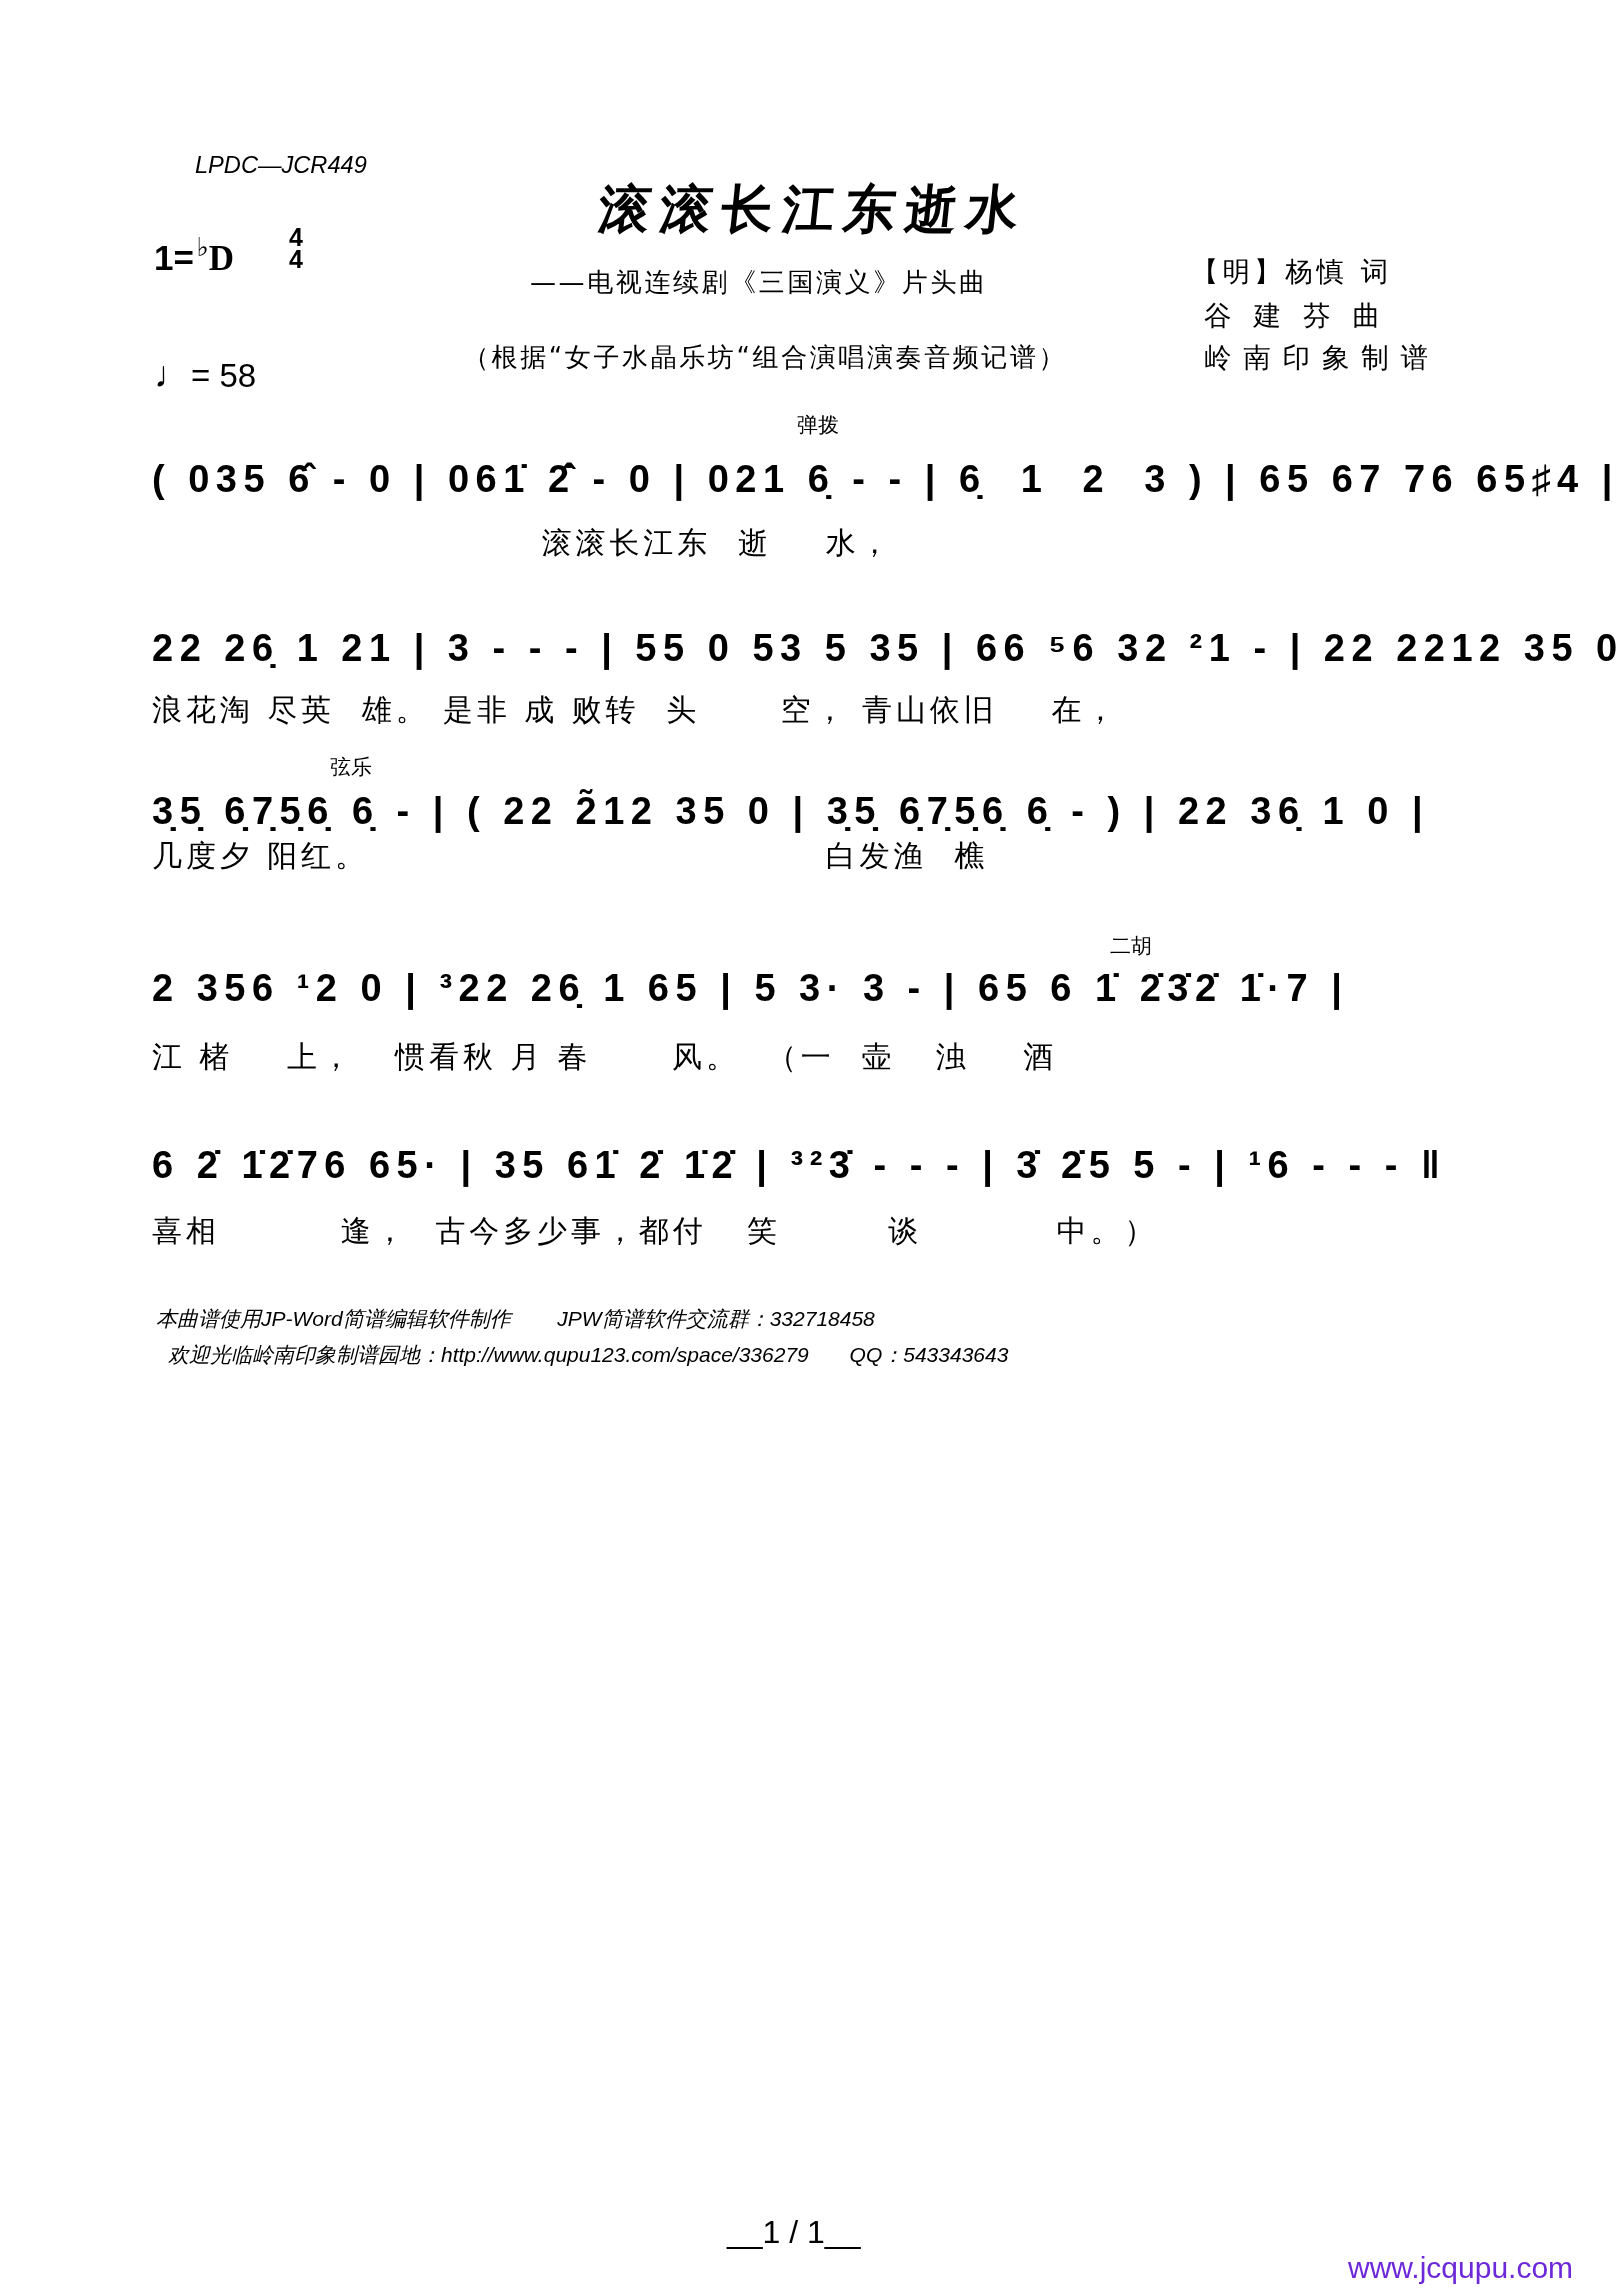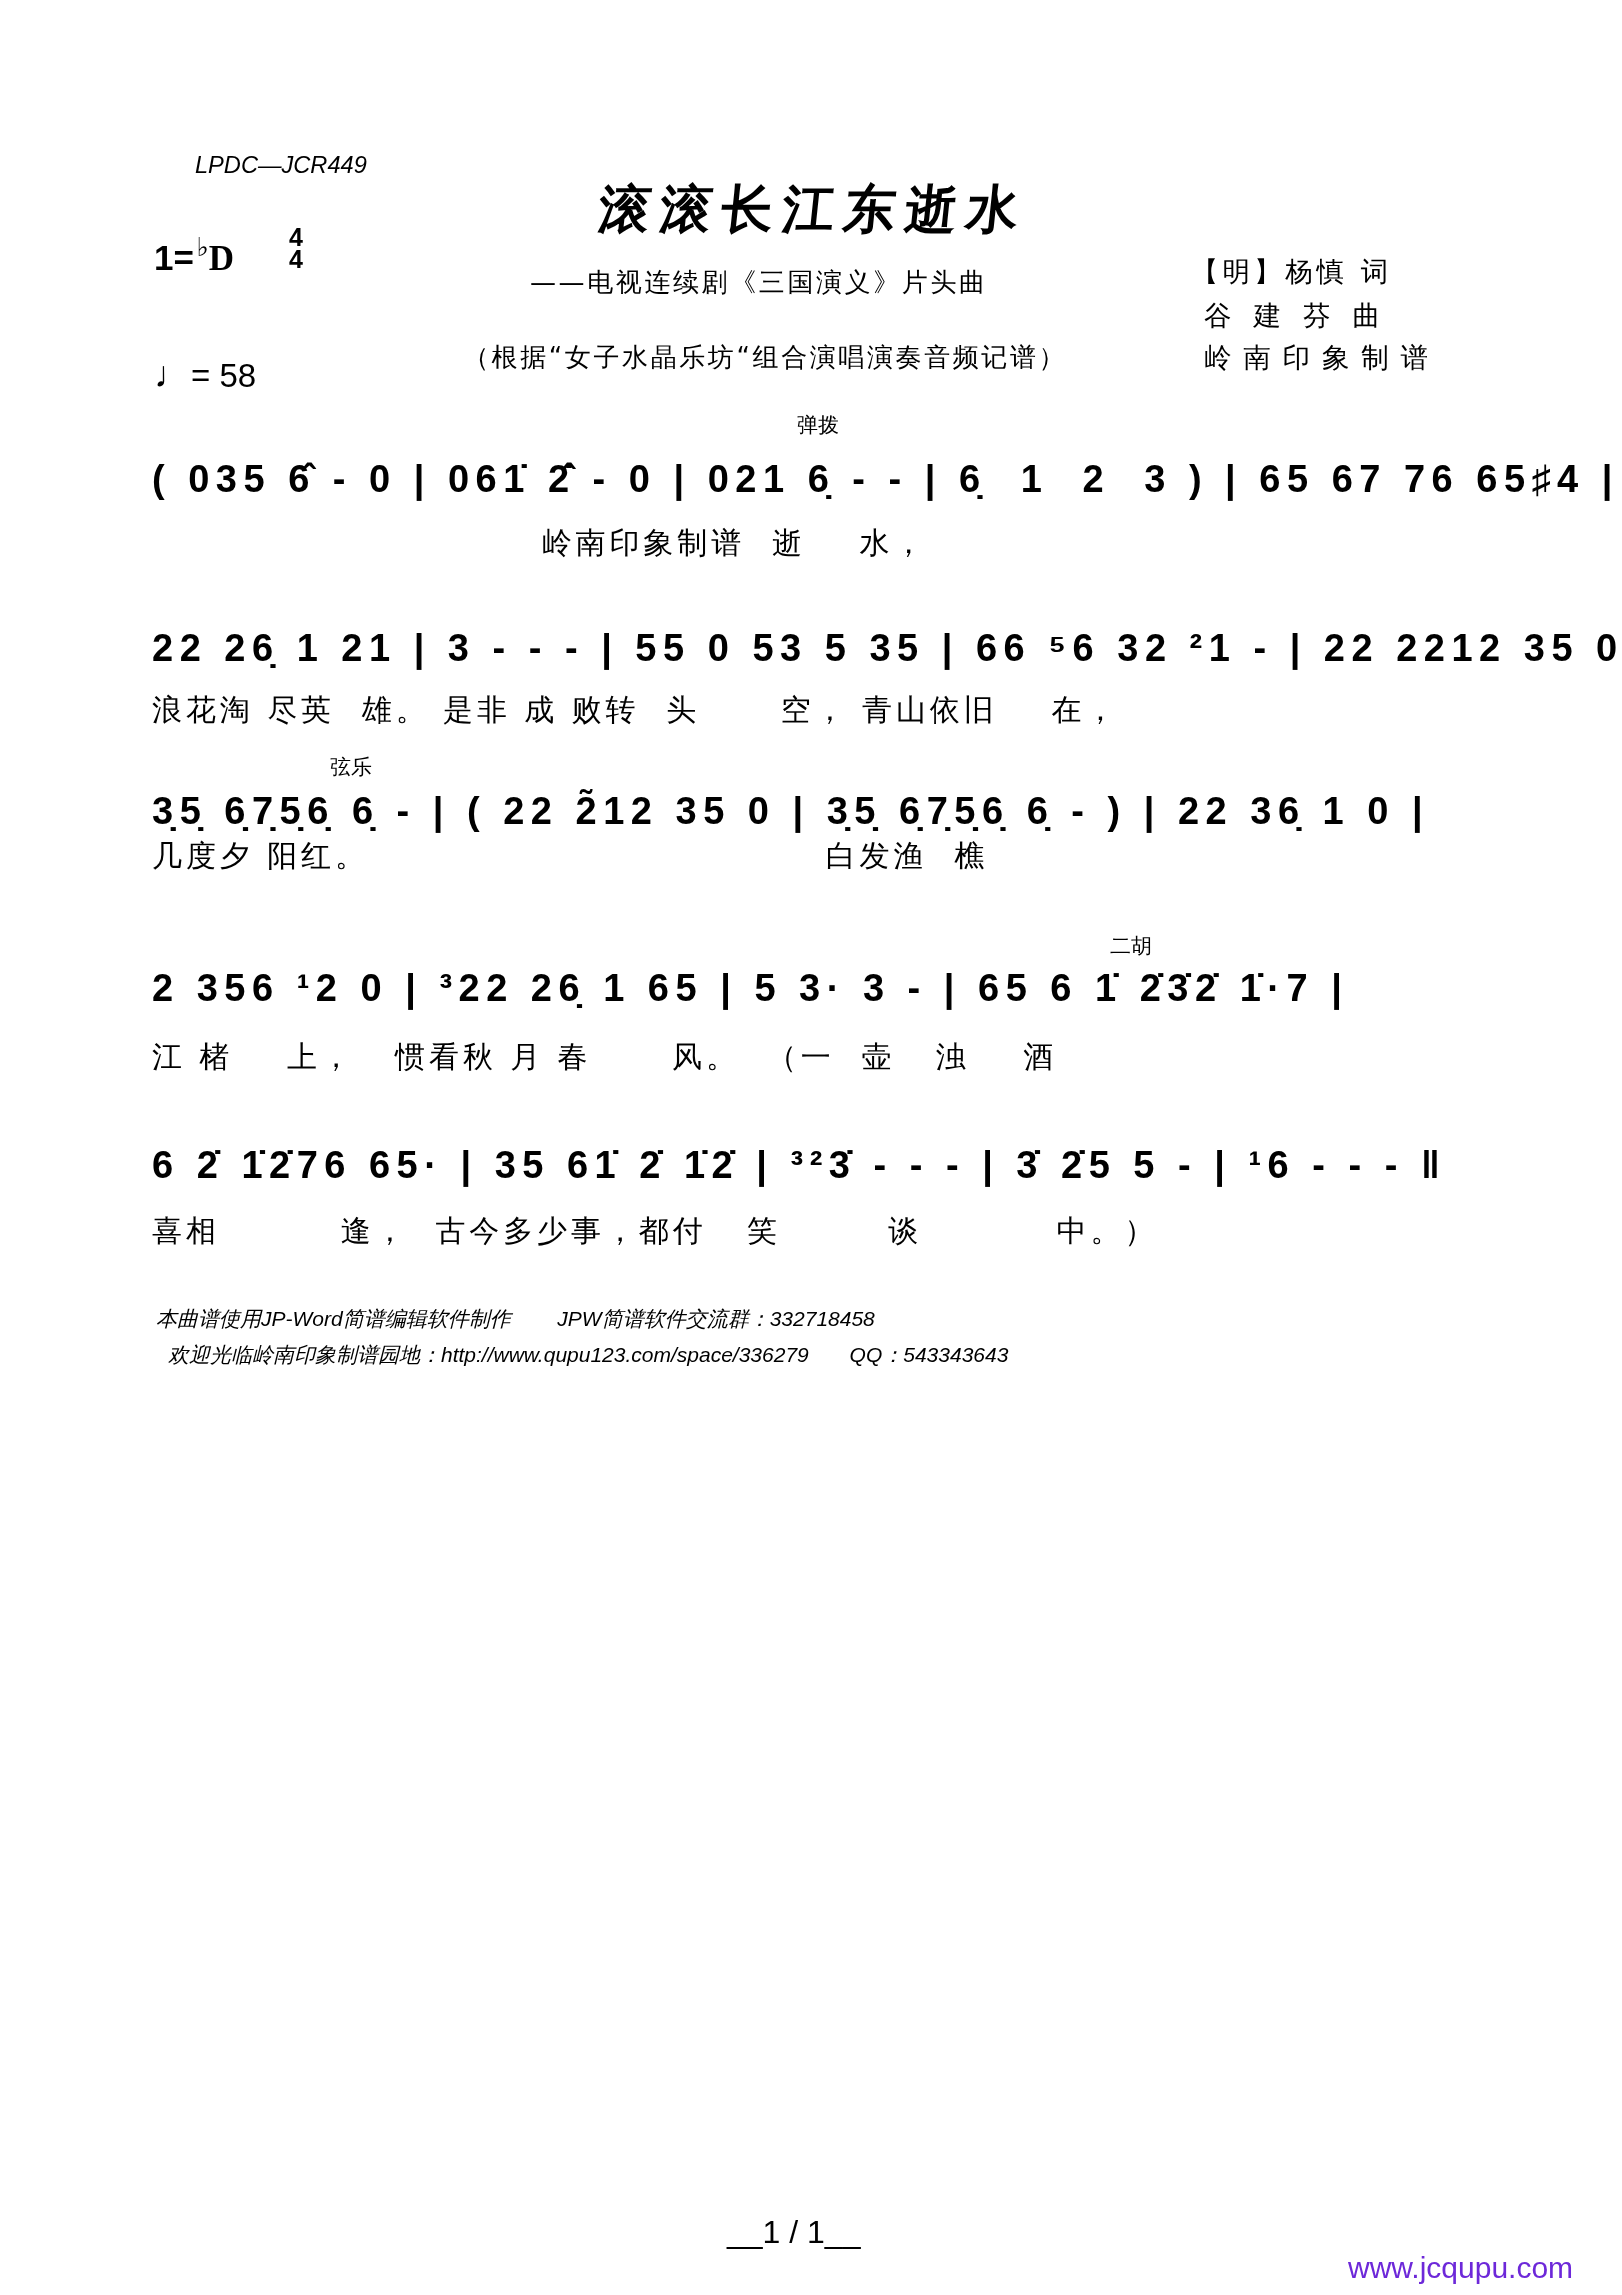--- a/index.html
+++ b/index.html
@@ -52,21 +52,21 @@
   <div class="abs source">（根据“女子水晶乐坊“组合演唱演奏音频记谱）</div>
 
   <div class="abs credit lyricist">【明】杨慎 词</div>
   <div class="abs credit composer">谷建芬曲</div>
   <div class="abs credit arranger">岭南印象制谱</div>
 
   <div class="instr" style="left:797px;top:411px;">弹拨</div>
   <div class="row" style="top:440px;">
     <div class="notes">( 035 6̂ - 0 | 061̇ 2̇̂ - 0 | 021 6̣ - - | 6̣  1  2  3 ) | 65 67 76 65♯4 | 3 - - - |</div>
   </div>
-  <div class="lyr" style="top:523px;">                             岭南印象制谱  逝    水，</div>
+  <div class="lyr" style="top:523px;">                             滚滚长江东  逝    水，</div>
 
   <div class="row" style="top:609px;">
     <div class="notes">22 26̣ 1 21 | 3 - - - | 55 0 53 5 35 | 66 ⁵6 32 ²1 - | 22 2212 35 0 |</div>
   </div>
   <div class="lyr" style="top:690px;">浪花淘 尽英  雄。 是非 成 败转  头      空， 青山依旧    在，</div>
 
   <div class="instr" style="left:330px;top:753px;">弦乐</div>
   <div class="row" style="top:772px;">
     <div class="notes">3̣5̣ 6̣7̣5̣6̣ 6̣ - | ( 22 2̃12 35 0 | 3̣5̣ 6̣7̣5̣6̣ 6̣ - ) | 22 36̣ 1 0 |</div>
   </div>

